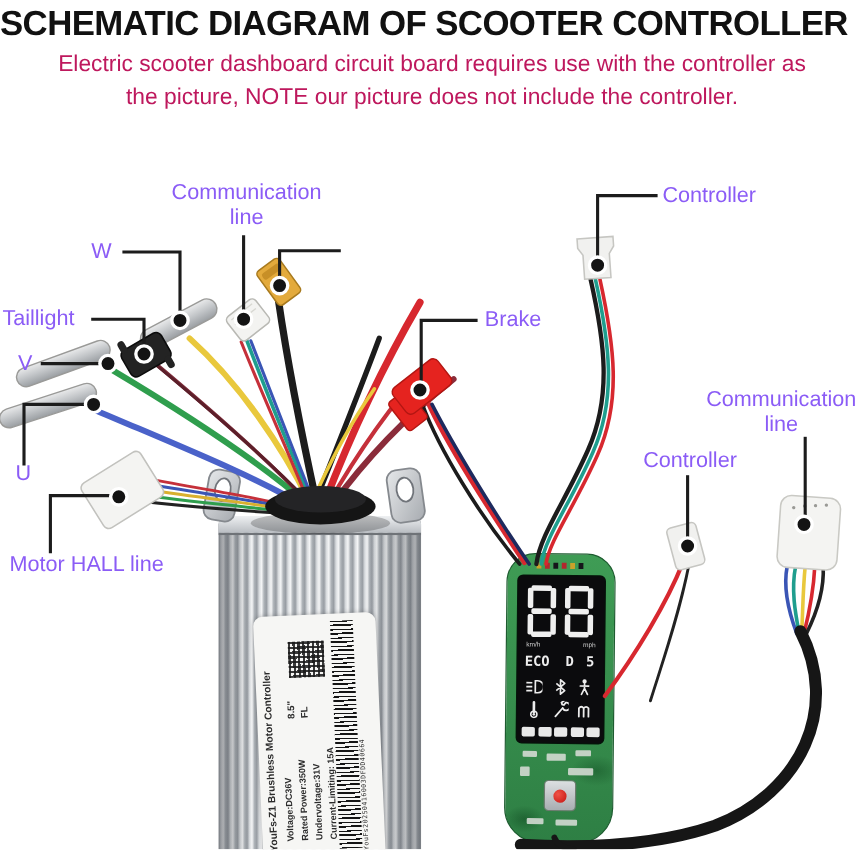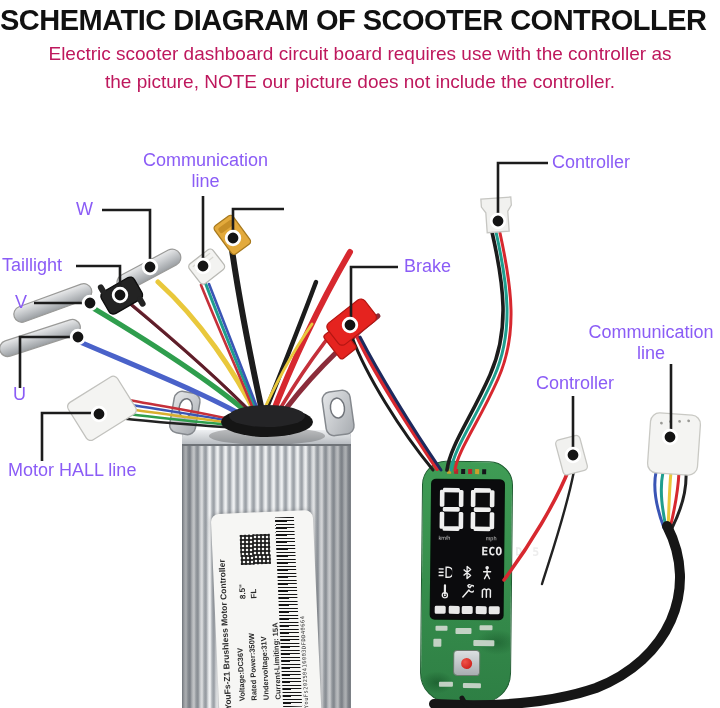--- a/index.html
+++ b/index.html
@@ -44,21 +44,21 @@
       radial-gradient(30px 18px at 85% 75%, rgba(0,45,15,.3), transparent 70%),
       linear-gradient(#3f9c55,#2e7f44);
     border:1px solid #1e5c30;border-radius:24px 24px 30px 30px;transform:rotate(.6deg);}
   .pins{position:absolute;left:24px;top:7px;display:flex;gap:3px;}
   .pins i{width:4px;height:5px;display:block;}
   .display{position:absolute;left:9px;top:18px;width:72px;height:139px;background:#0b0b0d;
     border-radius:4px;box-shadow:0 0 0 1px #05140a;}
   .units{position:absolute;top:55px;left:0;width:100%;font-size:5.5px;color:#c9c9c9;}
   .units .ul{position:absolute;left:7px;} .units .ur{position:absolute;right:7px;}
   .ecoRow span{position:absolute;top:64px;color:#ededed;font-weight:bold;
-    font-family:"DejaVu Sans Mono",monospace;font-size:11.5px;margin-left:44px;}
+    font-family:"DejaVu Sans Mono",monospace;font-size:11.5px;}
   .ecoRow .eco{left:6px;} .ecoRow .gear{left:40px;} .ecoRow .lvl{left:57px;}
   .icon{position:absolute;width:14px;height:15px;}
   .battery{position:absolute;left:4px;top:126px;display:flex;gap:2.5px;}
   .battery i{width:11px;height:8px;background:#e8e8e8;border-radius:1.5px;display:block;}
   .cmp{position:absolute;background:#cfd8cf;border-radius:1px;opacity:.92;}
   .btn{position:absolute;left:33px;top:189px;width:25px;height:24px;border-radius:3px;
     background:linear-gradient(#dcdfe1,#a8adb1);box-shadow:0 0 0 1px #6d7a6f;}
   .btn i{position:absolute;left:7px;top:6.5px;width:11px;height:11px;border-radius:50%;
     background:radial-gradient(circle at 35% 35%, #f05348, #c41310);display:block;}
   

